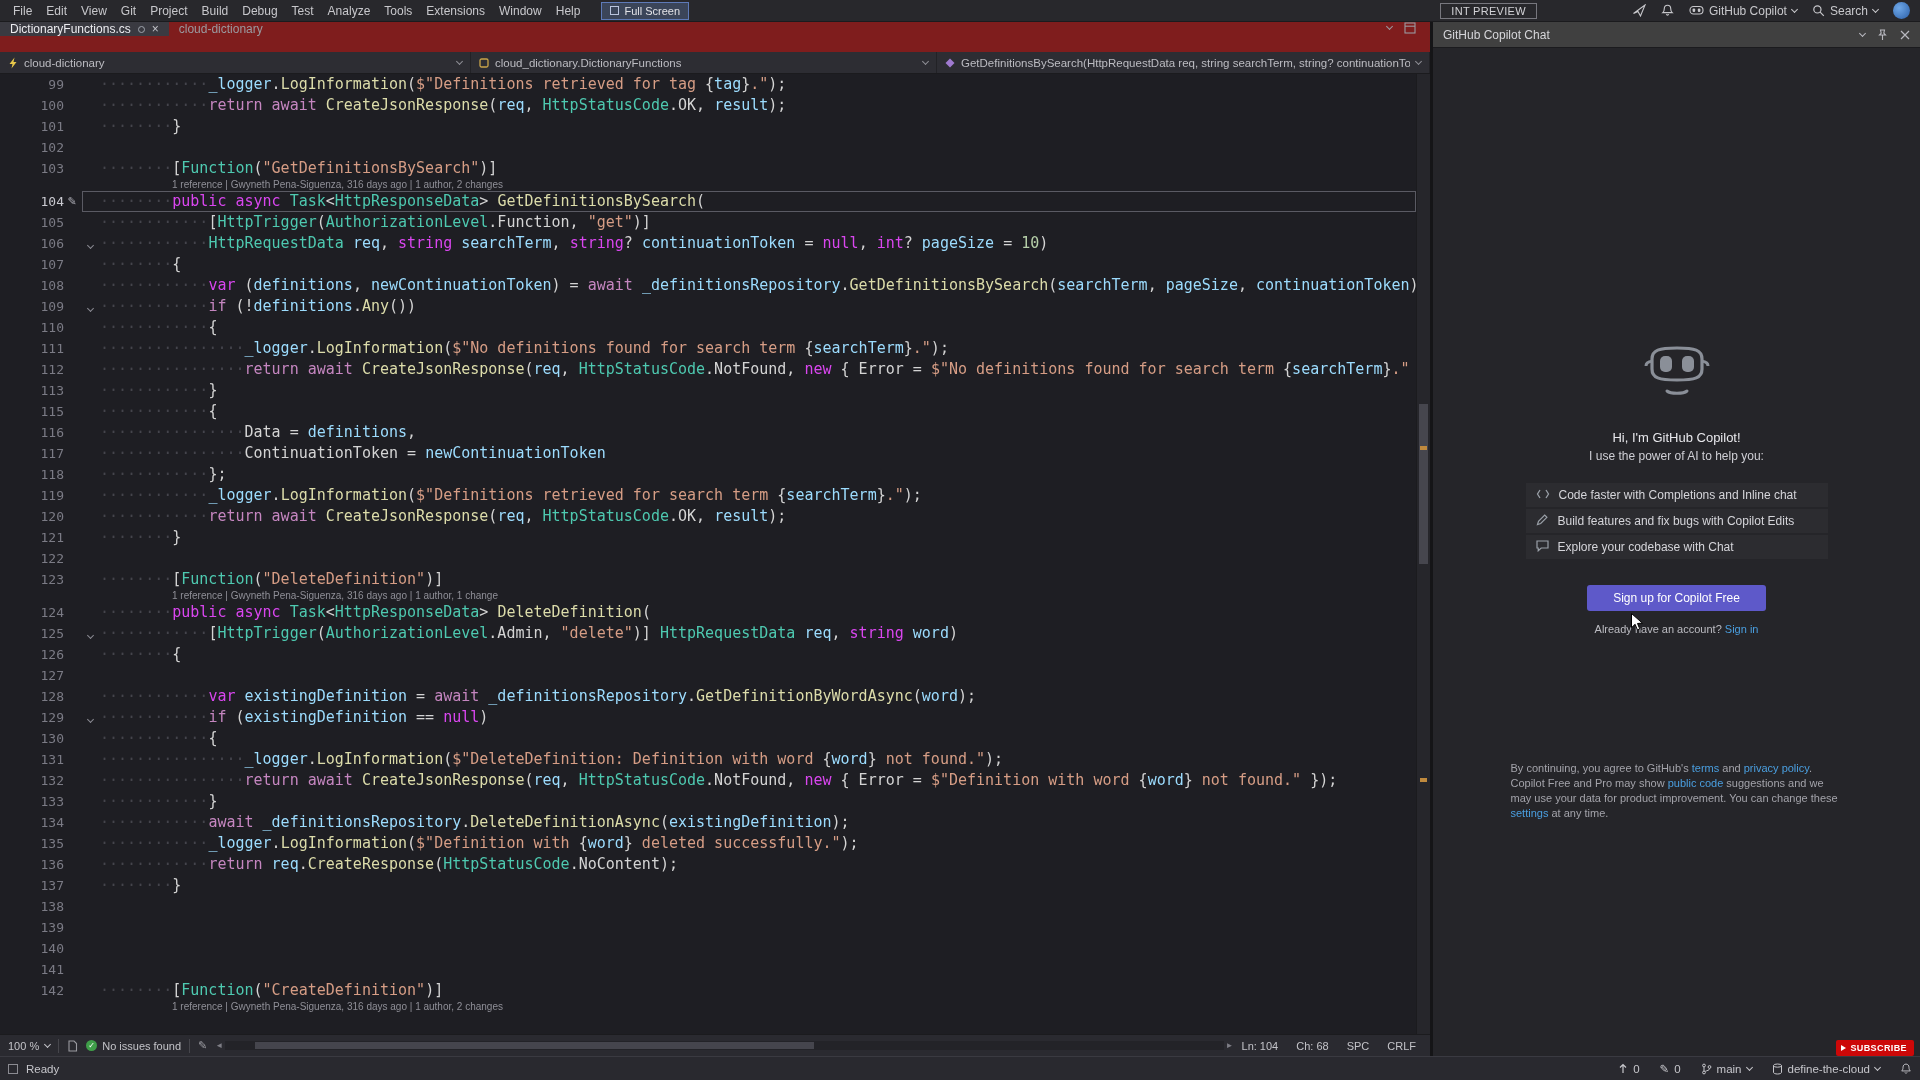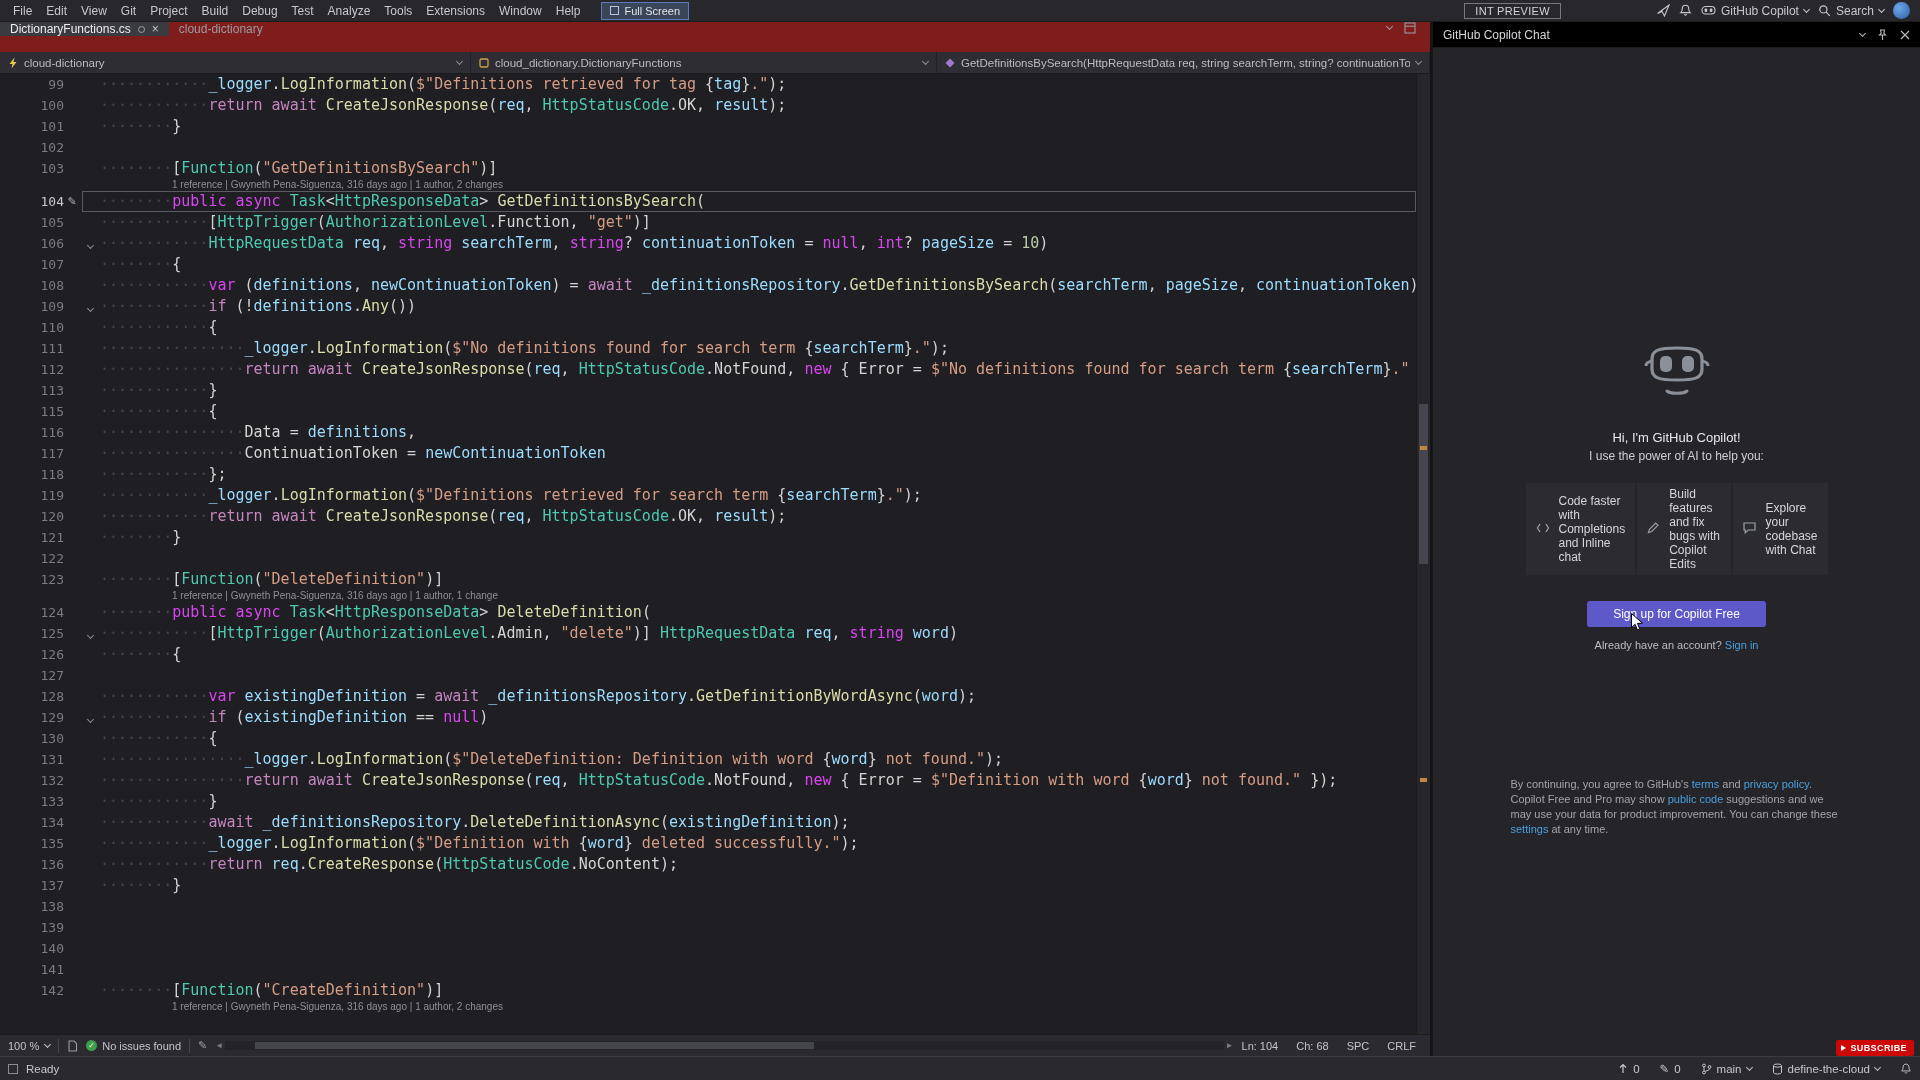--- a/index.html
+++ b/index.html
@@ -6,21 +6,21 @@
   html,body{width:1920px;height:1080px;overflow:hidden;background:#1e1e23;font-family:"Liberation Sans",sans-serif}
   .app{display:flex;flex-direction:column;width:1920px;height:1080px;color:#c5c5c8}
 
   
   .menubar{flex:0 0 22px;height:22px;background:#28282c;display:flex;align-items:center;padding:0 6px;font-size:12px;color:#c8c8cc;border-bottom:1px solid #1b1b1e}
   .menus{display:flex;align-items:center}
   .menu-item{padding:2px 7px;white-space:nowrap;cursor:default}
   .fullscreen-btn{margin-left:14px;display:flex;align-items:center;gap:5px;background:#3b4559;border:1px solid #5e7ab8;color:#e2e2e6;font-size:11px;padding:0 8px;height:18px;font-family:"Liberation Sans",sans-serif}
   .fs-glyph{width:9px;height:9px;border:1px solid #b9c4dd;display:inline-block}
   .int-preview{margin-left:auto;border:1px solid #77777e;padding:1px 10px;font-size:11px;color:#d2d2d6;letter-spacing:.3px;white-space:nowrap}
-  .mb-right{display:flex;align-items:center;gap:9px;margin-left:95px;margin-right:4px;white-space:nowrap}
+  .mb-right{display:flex;align-items:center;gap:15px;margin-left:95px;margin-right:4px;white-space:nowrap}
   .mb-ic{display:flex;align-items:center;gap:5px;color:#c8c8cc}
   .mb-ic svg{display:block}
   .chev{display:inline-block;width:5px;height:5px;border-right:1px solid currentColor;border-bottom:1px solid currentColor;transform:rotate(45deg);margin-top:-3px}
   .avatar{width:17px;height:17px;border-radius:50%;background:radial-gradient(circle at 35% 35%,#6fa8e8,#2b5fa8)}
 
   
   .main-row{flex:1;display:flex;min-height:0}
   .left-col{flex:0 0 1430px;width:1430px;display:flex;flex-direction:column;min-width:0}
   .splitter{flex:0 0 3px;background:#151517}
   .right-col{flex:1;display:flex;flex-direction:column;background:#252529;min-width:0}
@@ -73,27 +73,27 @@
 
   
   .statusbar{flex:0 0 24px;background:#29292f;border-top:1px solid #3a3a41;display:flex;align-items:center;font-size:11.5px;color:#c6c6cb;padding:0 8px}
   .sb-left{display:flex;align-items:center;gap:8px}
   .sb-box{width:10px;height:10px;border:1px solid #8b8b92;display:inline-block}
   .sb-right{margin-left:auto;display:flex;align-items:center;gap:20px}
   .sb-item{display:flex;align-items:center;gap:5px;white-space:nowrap}
   .sb-item svg{display:block}
 
   
-  .panel-header{flex:0 0 26px;background:#000000;display:flex;align-items:center;padding:0 10px;font-size:12px;color:#d6d6da;border-bottom:1px solid #1b1b1e}
+  .panel-header{flex:0 0 26px;background:#404040;display:flex;align-items:center;padding:0 10px;font-size:12px;color:#d6d6da;border-bottom:1px solid #1b1b1e}
   .ph-icons{margin-left:auto;display:flex;align-items:center;gap:12px;color:#b9b9c0}
   .panel-body{flex:1;position:relative;display:flex;flex-direction:column;align-items:center;overflow:hidden}
   .robot{margin-top:296px}
   .greeting{margin-top:26px;font-size:13px;color:#e8e8ec}
   .subtitle{margin-top:4px;font-size:12px;color:#cfcfd5}
-  .features{margin-top:20px;display:flex;gap:2px;width:302px}
+  .features{margin-top:20px;display:flex;flex-direction:column;gap:2px;width:302px}
   .feature{display:flex;align-items:center;gap:9px;background:rgba(255,255,255,.035);padding:4px 10px;font-size:12px;color:#d5d5da;min-height:24px}
   .feature svg{flex:0 0 auto}
   .signup-btn{margin-top:26px;background:#5e59c9;color:#fff;border:none;font-size:12px;padding:6px 26px;border-radius:3px;font-family:"Liberation Sans",sans-serif}
   .signin-row{margin-top:12px;font-size:11px;color:#bcbcc2}
   .link{color:#4a9fe0;text-decoration:none}
   .legal{margin-top:126px;width:332px;font-size:11px;line-height:15px;color:#a3a3aa;text-align:left}
 
   .subscribe{position:absolute;right:6px;bottom:24px;background:#cc0808;color:#fff;font-size:9px;font-weight:bold;letter-spacing:.4px;padding:3px 7px 3px 5px;border-radius:2px;display:flex;align-items:center;gap:4px;z-index:50}
   .sub-play{width:0;height:0;border-left:5px solid #fff;border-top:3.5px solid transparent;border-bottom:3.5px solid transparent}
   .cursor{position:absolute;left:1630px;top:612px;z-index:60;pointer-events:none}

